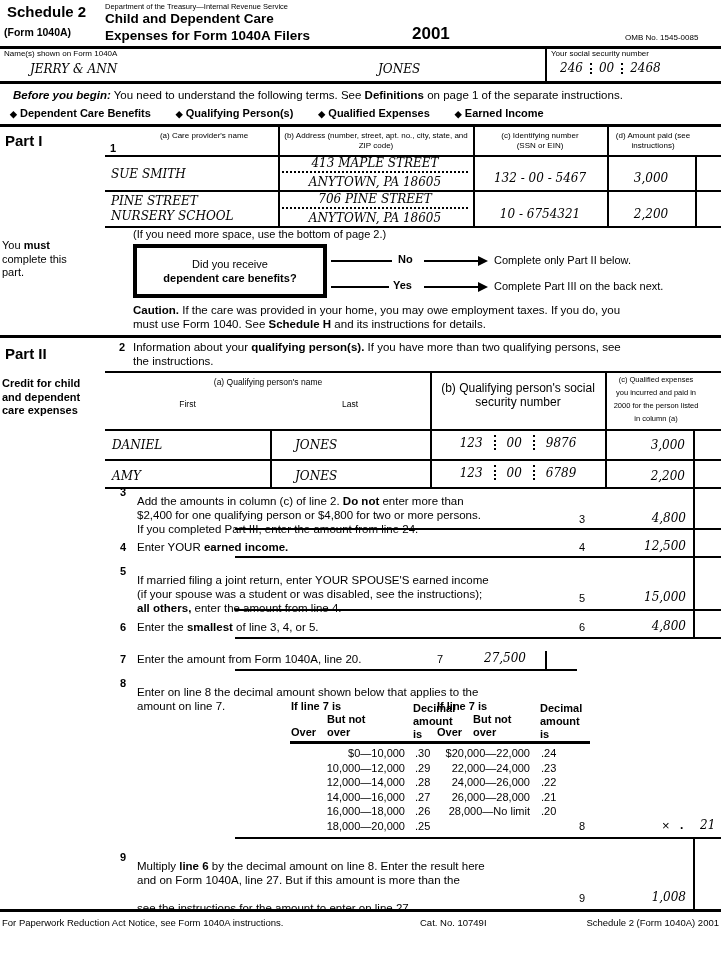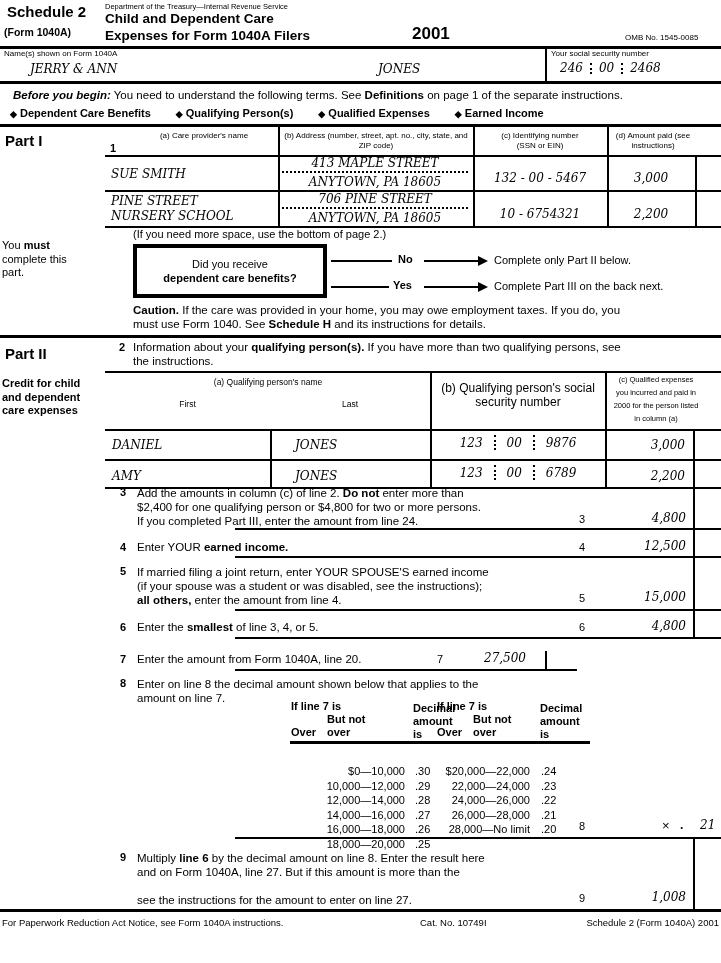--- a/index.html
+++ b/index.html
@@ -10,29 +10,29 @@
   .wrap{position:absolute;}
   .b{font-weight:bold;}
   .i{font-style:italic;}
   .hr{position:absolute;background:#000;}
   .vr{position:absolute;background:#000;}
   .fill{font-family:"DejaVu Serif",serif;font-style:italic;font-size:12px;white-space:nowrap;}
   .lbl{font-size:8px;}
   .hdr{text-align:center;line-height:10px;font-size:8px;}
   .t11{font-size:11px;}
   .t115{font-size:11.5px;}
-  .ln{line-height:14.2px;}
+  .ln{line-height:14.2px;margin-top:8px;}
   .ssn-sep{display:inline-block;width:0;border-left:2px dotted #000;height:15px;vertical-align:-3px;margin:0 11px;}
   .ssn-sep-sm{display:inline-block;width:0;border-left:2px dotted #000;height:11px;vertical-align:-2px;margin:0 7px;}
   .dot-under{border-bottom:2px dotted #000;}
   .arrow{position:absolute;width:0;height:0;border-left:10px solid #000;border-top:5px solid transparent;border-bottom:5px solid transparent;}
   .flowbox{position:absolute;border:4px solid #000;display:flex;flex-direction:column;align-items:center;justify-content:center;font-size:11px;line-height:14px;}
   .ctr{text-align:center;}
   .rt{text-align:right;}
-  .dtbl-row{position:absolute;font-size:11px;margin-top:18px;}
+  .dtbl-row{position:absolute;font-size:11px;}
 </style>
 </head>
 <body>
 
 <div id="page">
 
   <div class="abs b" style="left:7px;top:3px;font-size:15px">Schedule 2</div>
   <div class="abs b" style="left:4px;top:26px;font-size:10.5px">(Form 1040A)</div>
   <div class="abs" style="left:105px;top:2px;font-size:7.5px">Department of the Treasury—Internal Revenue Service</div>
   <div class="abs b" style="left:105px;top:11px;font-size:13.5px">Child and Dependent Care</div>

